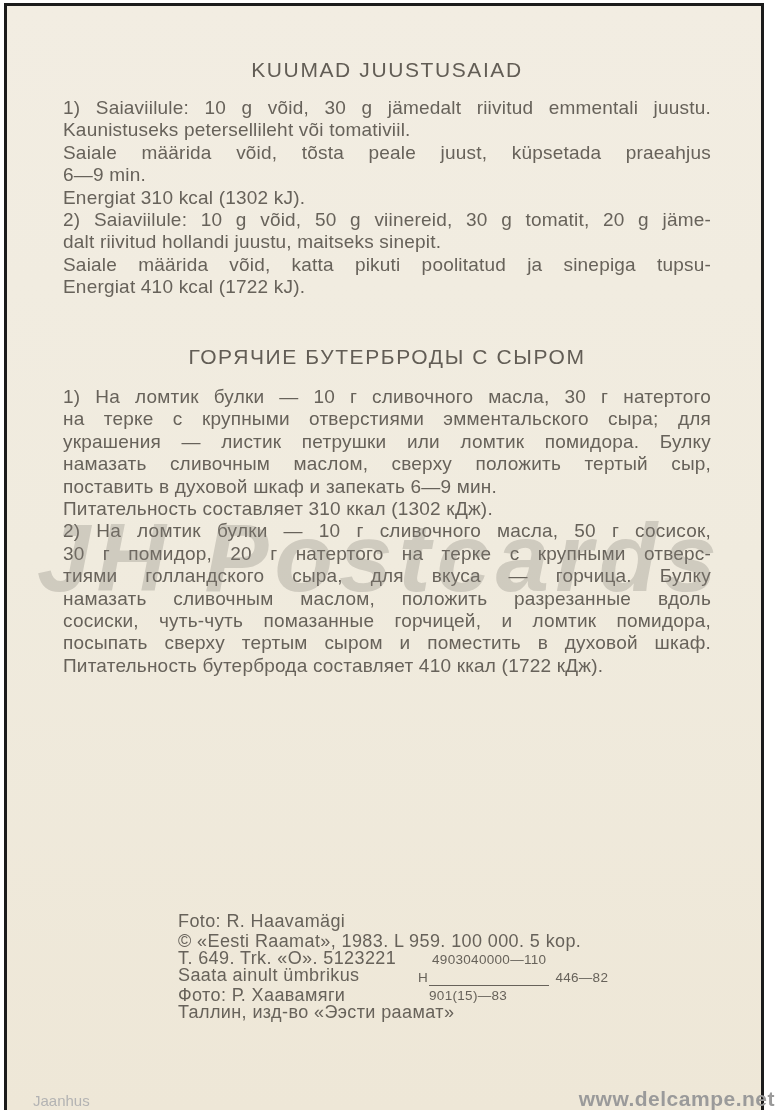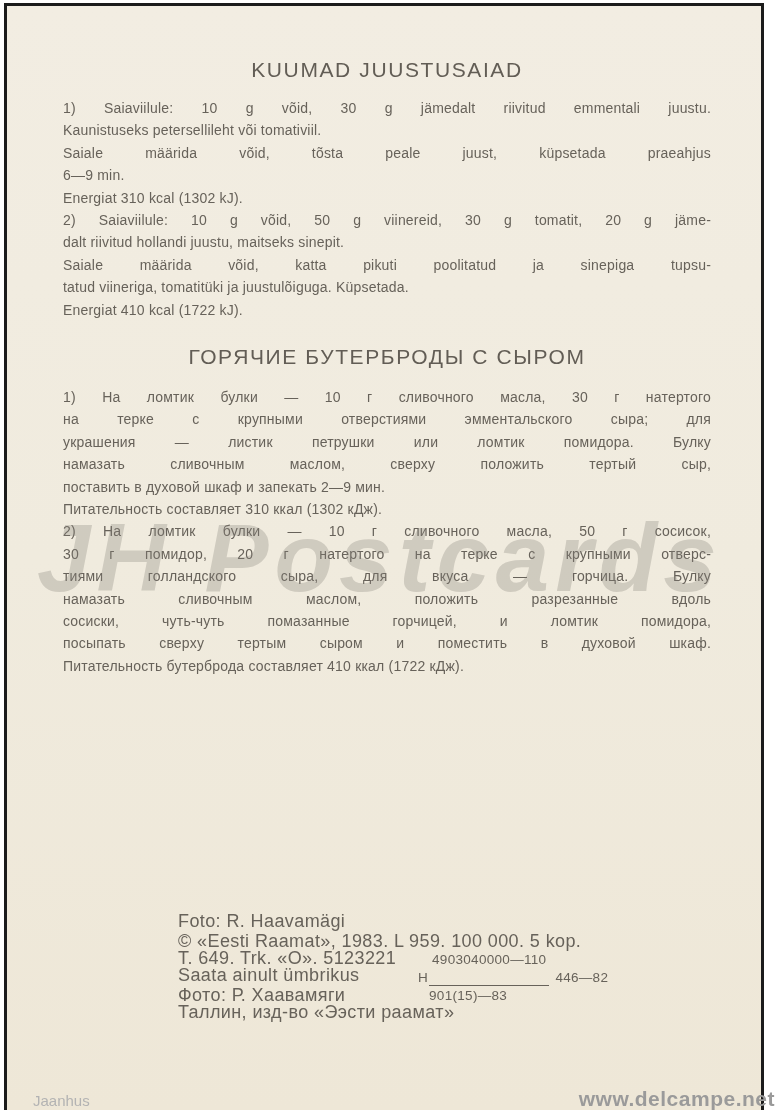--- a/index.html
+++ b/index.html
@@ -12,21 +12,21 @@
     box-sizing:border-box;border:3px solid #1b1b1b;
     background:linear-gradient(180deg,#f2ede2 0%,#f0ebde 50%,#eee7d7 100%);
   }
   .section-title{
     position:absolute;left:56px;width:648px;text-align:center;
     font-size:21px;letter-spacing:1.6px;color:#625d55;white-space:nowrap;
   }
   .et-title{top:52px;}
   .ru-title{top:339px;}
   .body-block{
-    position:absolute;left:56px;width:648px;font-size:14px;
+    position:absolute;left:56px;width:648px;font-size:19px;
     line-height:22.4px;color:#67625a;letter-spacing:0.2px;
   }
   .et-body{top:91px;}
   .ru-body{top:380px;}
   .line{text-align:left;}
   .line.j{text-align:justify;text-align-last:justify;}
   .watermark{
     position:absolute;left:30px;top:497px;width:724px;
     font-size:96px;font-weight:bold;letter-spacing:6px;white-space:nowrap;
     color:#86827a;opacity:0.30;z-index:5;pointer-events:none;font-style:italic;
@@ -61,32 +61,31 @@
 
   <div class="body-block et-body">
     <div class="line j">1) Saiaviilule: 10 g võid, 30 g jämedalt riivitud emmentali juustu.</div>
     <div class="line">Kaunistuseks petersellileht või tomativiil.</div>
     <div class="line j">Saiale määrida võid, tõsta peale juust, küpsetada praeahjus</div>
     <div class="line">6—9 min.</div>
     <div class="line">Energiat 310 kcal (1302 kJ).</div>
     <div class="line j">2) Saiaviilule: 10 g võid, 50 g viinereid, 30 g tomatit, 20 g jäme-</div>
     <div class="line">dalt riivitud hollandi juustu, maitseks sinepit.</div>
     <div class="line j">Saiale määrida võid, katta pikuti poolitatud ja sinepiga tupsu-</div>
-    <div class="line">tatud viineriga, tomatitüki ja juustulõiguga. Küpsetada.</div>
     <div class="line">Energiat 410 kcal (1722 kJ).</div>
   </div>
 
   <div class="section-title ru-title">ГОРЯЧИЕ БУТЕРБРОДЫ С СЫРОМ</div>
 
   <div class="body-block ru-body">
     <div class="line j">1) На ломтик булки — 10 г сливочного масла, 30 г натертого</div>
     <div class="line j">на терке с крупными отверстиями эмментальского сыра; для</div>
     <div class="line j">украшения — листик петрушки или ломтик помидора. Булку</div>
     <div class="line j">намазать сливочным маслом, сверху положить тертый сыр,</div>
-    <div class="line">поставить в духовой шкаф и запекать 2—9 мин.</div>
+    <div class="line">поставить в духовой шкаф и запекать 6—9 мин.</div>
     <div class="line">Питательность составляет 310 ккал (1302 кДж).</div>
     <div class="line j">2) На ломтик булки — 10 г сливочного масла, 50 г сосисок,</div>
     <div class="line j">30 г помидор, 20 г натертого на терке с крупными отверс-</div>
     <div class="line j">тиями голландского сыра, для вкуса — горчица. Булку</div>
     <div class="line j">намазать сливочным маслом, положить разрезанные вдоль</div>
     <div class="line j">сосиски, чуть-чуть помазанные горчицей, и ломтик помидора,</div>
     <div class="line j">посыпать сверху тертым сыром и поместить в духовой шкаф.</div>
     <div class="line">Питательность бутерброда составляет 410 ккал (1722 кДж).</div>
   </div>
 

